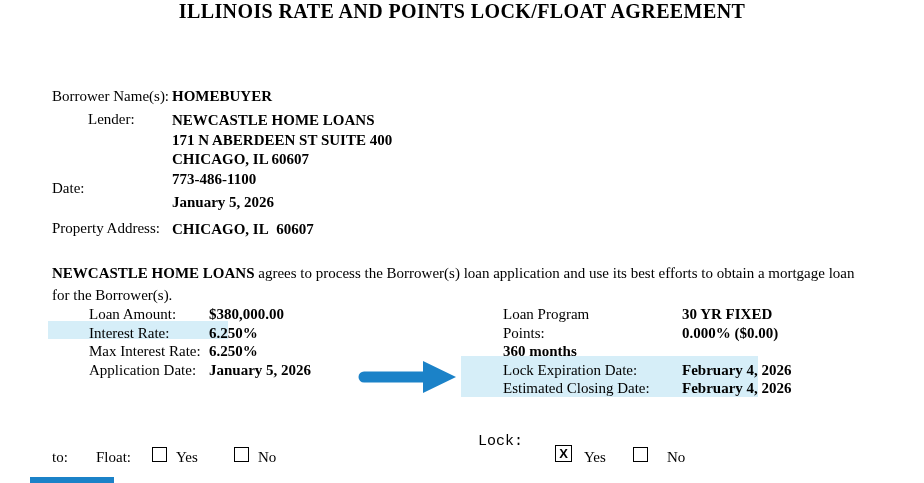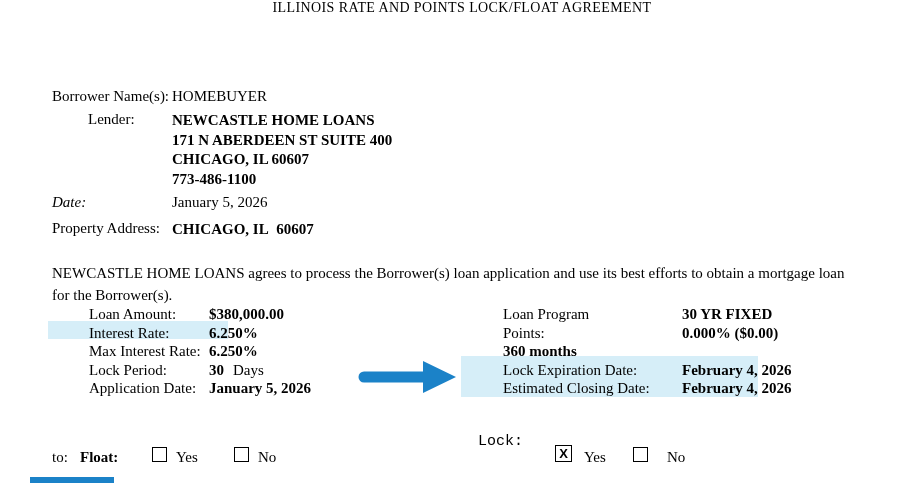--- a/index.html
+++ b/index.html
@@ -15,26 +15,26 @@
   }
   .page{
     position:relative;
     width:924px;
     height:483px;
     background:#ffffff;
     overflow:hidden;
     font-size:15px;
   }
   .abs{position:absolute;}
-  .bold{font-weight:normal;}
+  .bold{font-weight:bold;}
   .title{
     left:0; top:55; width:924px;
     text-align:center;
-    font-size:14px;
-    font-weight:normal;
+    font-size:20px;
+    font-weight:bold;
     letter-spacing:0.4px;
   }
   .label-col{left:52px;}
   .value-col{left:172px;}
   .lender-lines{line-height:19.7px;font-weight:bold;}
   .prop-lines{line-height:19.3px;font-weight:bold;}
   .para{
     left:52px; top:263px; width:830px;
     line-height:21.5px;
   }
@@ -87,21 +87,21 @@
   <div class="abs value-col layer bold" style="top:88px;">HOMEBUYER</div>
 
   <div class="abs label-col layer" style="top:111px;margin-left:36px;">Lender:</div>
   <div class="abs value-col layer lender-lines" style="top:111px;">
     <div>NEWCASTLE HOME LOANS</div>
     <div>171 N ABERDEEN ST SUITE 400</div>
     <div>CHICAGO, IL 60607</div>
     <div>773-486-1100</div>
   </div>
 
-  <div class="abs label-col layer" style="top:194px;font-style:italic;">Date:</div>
+  <div class="abs label-col layer" style="top:180px;">Date:</div>
   <div class="abs value-col layer bold" style="top:194px;">January 5, 2026</div>
 
   <div class="abs label-col layer" style="top:220px;">Property Address:</div>
   <div class="abs value-col layer prop-lines" style="top:220px;">
     <div>CHICAGO, IL&nbsp; 60607</div>
   </div>
 
   <div class="abs para layer">
     <span class="bold">NEWCASTLE HOME LOANS</span><span> agrees to process the Borrower(s) loan application and use its best efforts to obtain a mortgage loan</span><br>
     <span>for the Borrower(s).</span>
@@ -112,25 +112,20 @@
       <span class="lbl">Loan Amount:</span>
       <span class="val">$380,000.00</span>
     </div>
     <div class="row">
       <span class="lbl">Interest Rate:</span>
       <span class="val">6.250%</span>
     </div>
     <div class="row">
       <span class="lbl">Max Interest Rate:</span>
       <span class="val">6.250%</span>
-    </div>
-    <div class="row">
-      <span class="lbl">Lock Period:</span>
-      <span class="val">30</span>
-      <span class="suffix">Days</span>
     </div>
     <div class="row">
       <span class="lbl">Application Date:</span>
       <span class="val">January 5, 2026</span>
     </div>
   </div>
 
   <div class="abs details details-right layer">
     <div class="row">
       <span class="lbl">Loan Program</span>
@@ -155,21 +150,21 @@
 
   <div class="abs arrow-wrap layer">
     <svg width="104" height="42" viewBox="0 0 104 42" xmlns="http://www.w3.org/2000/svg">
       <line x1="8" y1="21" x2="70" y2="21" stroke="#1b82c8" stroke-width="11" stroke-linecap="round"></line>
       <polygon points="67,5 67,37 100,21" fill="#1b82c8"></polygon>
     </svg>
   </div>
 
 
   <div class="abs layer" style="left:52px;top:449px;">to:</div>
-  <div class="abs layer" style="left:80px;top:449px;font-weight:bold;">Float:</div>
+  <div class="abs layer" style="left:96px;top:449px;">Float:</div>
   <span class="abs layer checkbox" style="left:152px;top:447px;"></span>
   <div class="abs layer" style="left:176px;top:449px;">Yes</div>
   <span class="abs layer checkbox" style="left:234px;top:447px;"></span>
   <div class="abs layer" style="left:258px;top:449px;">No</div>
 
   <div class="abs layer" style="left:478px;top:433px;font-family:Liberation Mono, monospace;">Lock:</div>
   <span class="abs layer checkbox cb-lg" style="left:555px;top:445px;">X</span>
   <div class="abs layer" style="left:584px;top:449px;">Yes</div>
   <span class="abs layer checkbox" style="left:633px;top:447px;"></span>
   <div class="abs layer" style="left:667px;top:449px;">No</div>

